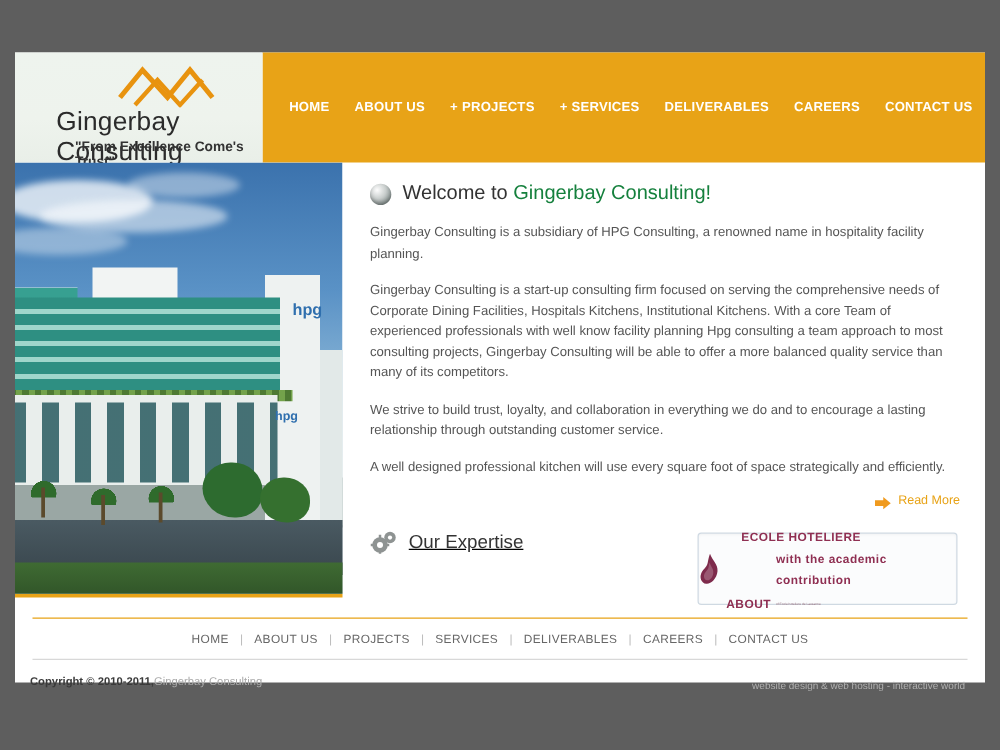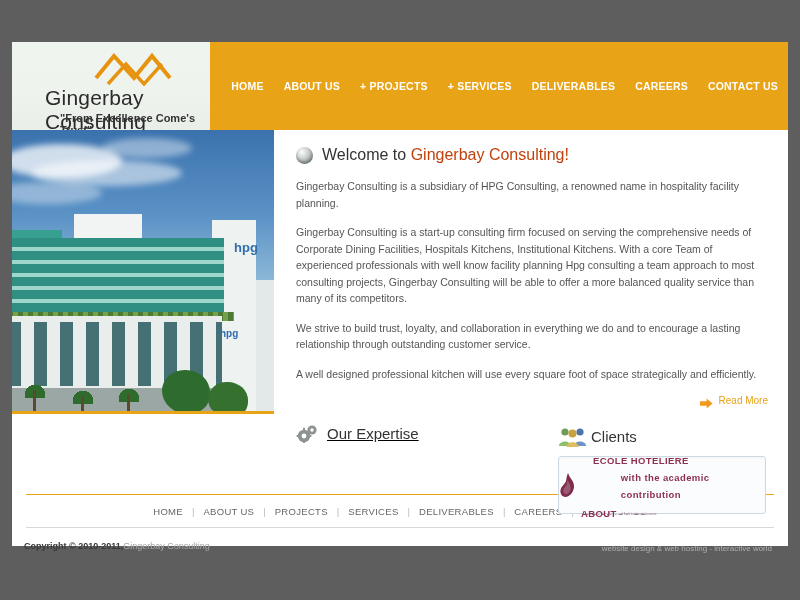--- a/index.html
+++ b/index.html
@@ -40,21 +40,21 @@
   .nav-item {
     color: #ffffff; font-size: 10.5px; font-weight: bold;
     letter-spacing: .2px; white-space: nowrap;
     padding: 6px 10px; cursor: pointer;
   }
   .nav-item.plus::before { content: "+ "; }
 
   
   .body-wrap { display: flex; width: 100%; height: 364px; }
   .hero {
-    width: 265px; height: 284px; position: relative; overflow: hidden;
+    width: 265px; height: 348px; position: relative; overflow: hidden;
     border-bottom: 3px solid #e8a317;
   }
   .sky { position: absolute; inset: 0;
     background: linear-gradient(180deg,#3b72ad 0%,#5a92c6 30%,#8fb9d8 55%,#b9d2e2 75%,#9fb9c9 100%); }
   .cloud { position: absolute; background: rgba(255,255,255,.75); border-radius: 50%; filter: blur(3px); }
   .c1 { left: -10px; top: 14px; width: 120px; height: 34px; }
   .c2 { left: 20px; top: 30px; width: 150px; height: 26px; opacity: .7; }
   .c3 { left: 90px; top: 8px; width: 90px; height: 20px; opacity: .55; }
   .c4 { left: -20px; top: 52px; width: 110px; height: 22px; opacity: .5; }
   .bldg { position: absolute; }
@@ -94,21 +94,21 @@
   .logo-badge { position: absolute; color: #2f6fae; font-size: 13px; font-weight: bold; }
 
   .content { flex: 1; padding: 16px 18px 0 22px; position: relative; }
   .welcome-row { display: flex; align-items: center; gap: 9px; margin-bottom: 14px; }
   .orb {
     width: 17px; height: 17px; border-radius: 50%;
     background: radial-gradient(circle at 34% 30%, #fdfdfd 0%, #c9cecd 42%, #85908e 78%, #6c7674 100%);
     box-shadow: inset 0 -2px 3px rgba(0,0,0,.25);
   }
   .welcome-title { font-size: 16px; color: #333; font-weight: normal; }
-  .welcome-title .accent { color: #c2410c; }
+  .welcome-title .accent { color: #15803d; }
   .content p {
     font-size: 10.5px; color: #555; line-height: 16.5px;
     margin-bottom: 13px; text-align: left;
   }
   .read-more {
     display: flex; align-items: center; justify-content: flex-end;
     gap: 6px; margin-top: 2px; margin-right: 2px;
   }
   .arrow-ico { width: 13px; height: 11px; position: relative; }
   .read-more-label { font-size: 10px; color: #e8a317; cursor: pointer; }
@@ -265,33 +265,20 @@
                   <rect x="0.6" y="11" width="3" height="2"></rect>
                     <rect x="12.4" y="11" width="3" height="2"></rect>
                 </g>
               </svg>
             </span>
             <span class="exp-title">Our Expertise</span>
           </div>
         </div>
 
         <div class="clients">
-          <div class="cl-head">
-            <span class="people-ico">
-              <svg viewBox="0 0 30 21" width="30" height="21">
-                <circle cx="7" cy="6" r="3.6" fill="#6f9b55"></circle>
-                <path d="M1,20 C1,14 13,14 13,20 Z" fill="#8fbf6d"></path>
-                <circle cx="22" cy="6" r="3.6" fill="#4e74ad"></circle>
-                <path d="M16,20 C16,14 28,14 28,20 Z" fill="#6f93c7"></path>
-                <circle cx="14.5" cy="7.5" r="4" fill="#c9a23f"></circle>
-                <path d="M8.5,21 C8.5,14.5 20.5,14.5 20.5,21 Z" fill="#e0bd5e"></path>
-              </svg>
-            </span>
-            <span class="cl-title">Clients</span>
-          </div>
           <div class="client-box">
             <div class="client-logo">
               <span class="flame">
                 <svg viewBox="0 0 17 25" width="17" height="25">
                   <path d="M9,0 C11,6 15.5,8 15,14 C14.5,20 9.5,24.5 6,24 C2,23.4 0.5,19 2,15.5 C3.4,12.2 6.5,11 7.2,7 C7.6,4.6 8.2,2 9,0 Z" fill="#7e2b4c"></path>
                   <path d="M8.6,7 C9.8,10.6 12,12 11.6,15.6 C11.2,19 8.8,21.6 6.6,21.2 C4.4,20.8 3.6,18.2 4.6,16 C5.6,13.8 7.8,12.8 8,10 Z" fill="#ffffff" opacity=".22"></path>
                 </svg>
               </span>
               <span class="cl-txt">
                 <span class="cl-l1">ECOLE HOTELIERE</span>

